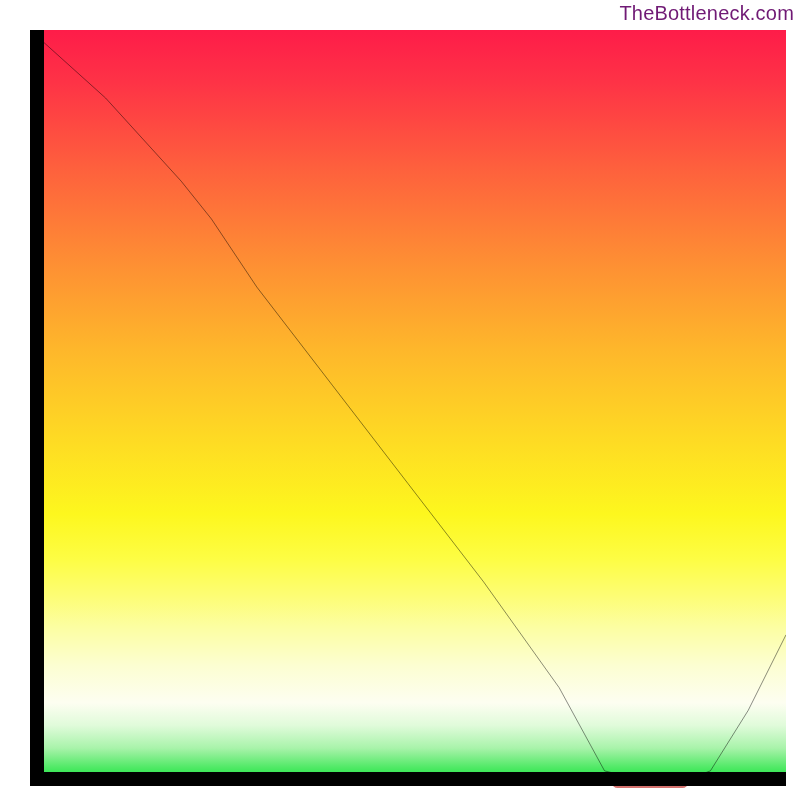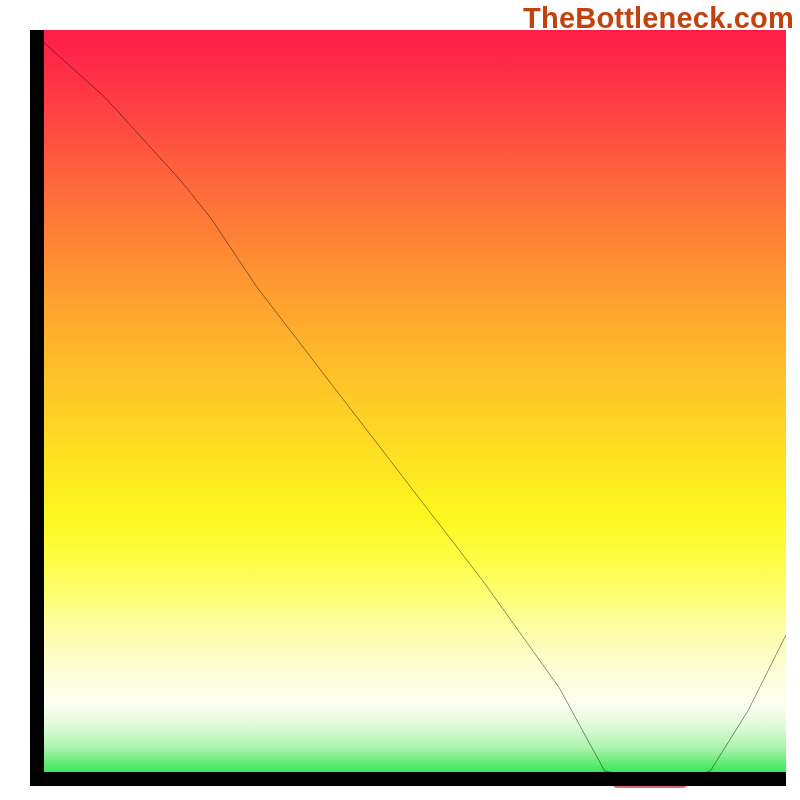--- a/index.html
+++ b/index.html
@@ -13,23 +13,23 @@
   }
   .canvas {
     position: relative;
     width: 800px;
     height: 800px;
   }
   .watermark {
     position: absolute;
     top: 2px;
     right: 6px;
-    color: #c2410c;
-    font-size: 29px;
-    font-weight: 700;
+    color: #701a75;
+    font-size: 20px;
+    font-weight: 400;
     letter-spacing: 0.2px;
   }
   
   .plot-frame {
     position: absolute;
     left: 30px;
     top: 30px;
     width: 756px;
     height: 756px;
   }

